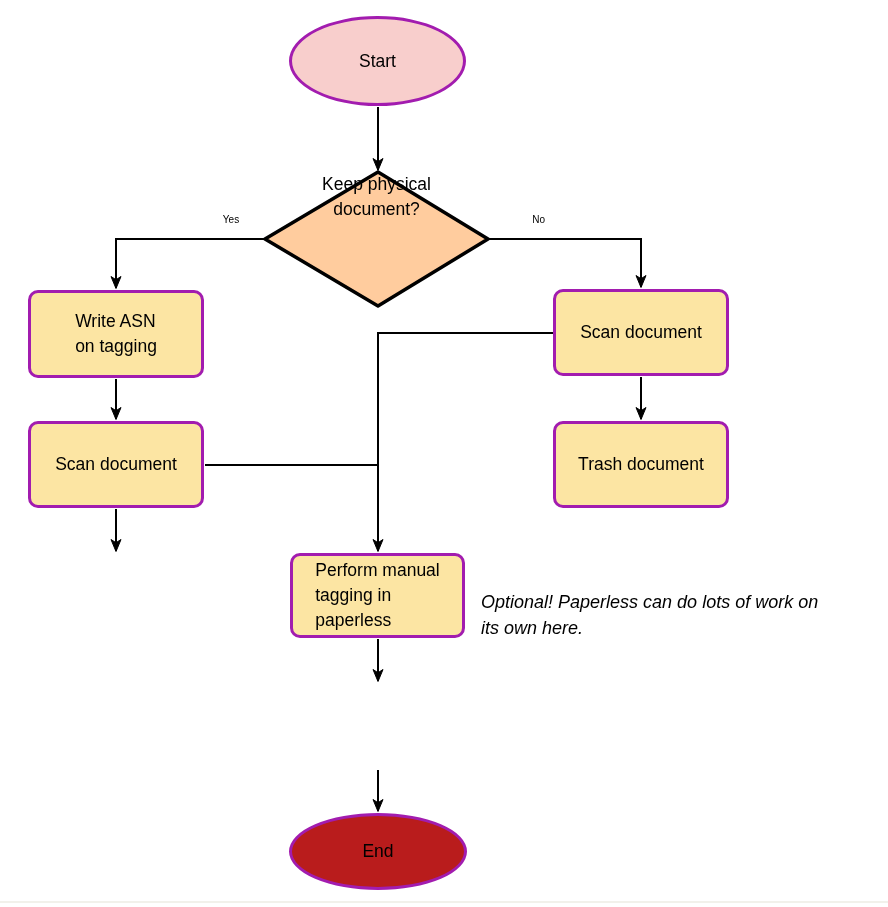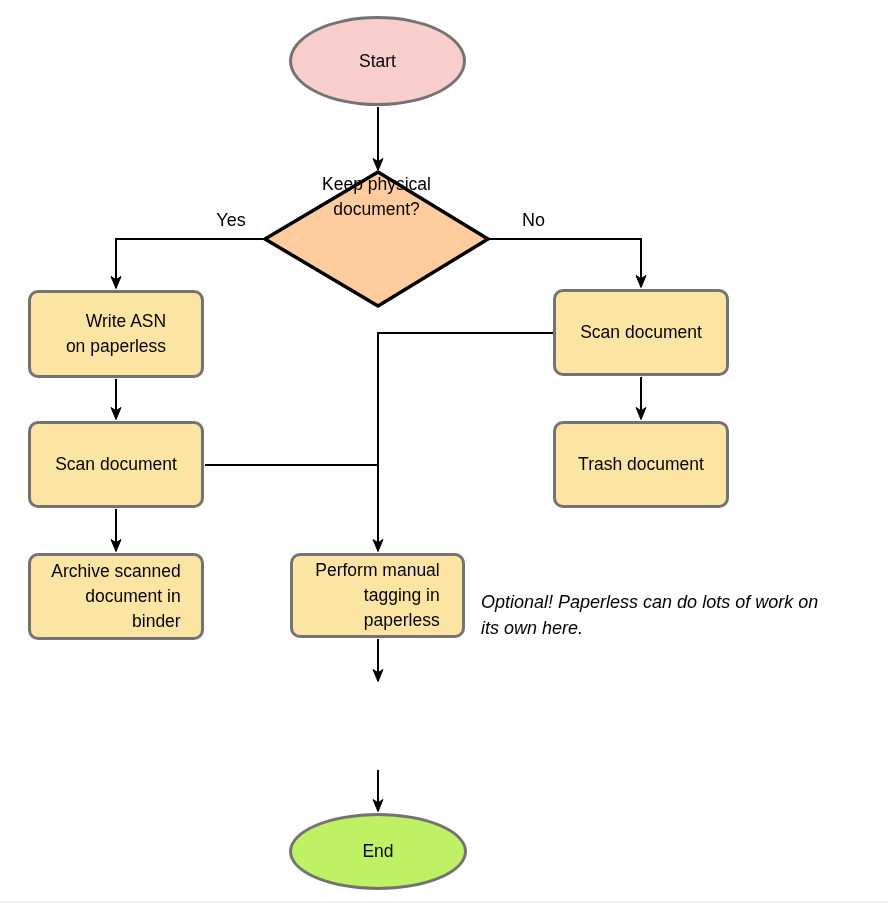--- a/index.html
+++ b/index.html
@@ -27,25 +27,25 @@
     stroke-width: 2;
   }
   .diamond {
     stroke: #000000;
     stroke-width: 3.5;
     stroke-linejoin: round;
   }
   .node {
     position: absolute;
     box-sizing: border-box;
-    border: 3px solid #737373;
+    border: 3px solid #a21caf;
     display: flex;
     align-items: center;
     justify-content: center;
-    text-align: right;
+    text-align: left;
   }
   .process {
     border-radius: 10px;
   }
   .terminator {
     border-radius: 50%;
   }
   .lbl {
     display: block;
     white-space: pre-line;
@@ -53,21 +53,21 @@
     line-height: 25px;
   }
   .decision-label {
     position: absolute;
     display: flex;
     justify-content: center;
     text-align: center;
   }
   .edge-label {
     position: absolute;
-    font-size: 18px;
+    font-size: 10px;
     line-height: 18px;
     text-align: center;
     background: #ffffff;
     padding: 0 2px;
   }
   .annotation {
     position: absolute;
     font-style: italic;
     font-size: 18px;
     line-height: 26px;
@@ -116,49 +116,44 @@
     <span class="lbl">Keep physical
 document?</span>
   </div>
 
   <div class="edge-label" style="left:207px; top:211px; width:44px;">Yes</div>
 
   <div class="edge-label" style="left:499px; top:211px; width:44px;text-align:right;">No</div>
 
   <div class="node process" style="left: 28px; top: 290px; width: 176px; height: 88px; background-color: rgb(252, 229, 163);">
     <span class="lbl">Write ASN
-on paperless</span>
+on tagging</span>
   </div>
 
   <div class="node process" style="left: 28px; top: 421px; width: 176px; height: 87px; background-color: rgb(252, 229, 163);">
     <span class="lbl">Scan document</span>
   </div>
 
-  <div class="node process" style="left: 28px; top: 553px; width: 176px; height: 87px; background-color: rgb(252, 229, 163);">
-    <span class="lbl">Archive scanned
-document in
-binder</span>
-  </div>
 
   <div class="node process" style="left: 553px; top: 289px; width: 176px; height: 87px; background-color: rgb(252, 229, 163);">
     <span class="lbl">Scan document</span>
   </div>
 
   <div class="node process" style="left: 553px; top: 421px; width: 176px; height: 87px; background-color: rgb(252, 229, 163);">
     <span class="lbl">Trash document</span>
   </div>
 
   <div class="node process" style="left: 290px; top: 553px; width: 175px; height: 85px; background-color: rgb(252, 229, 163);">
     <span class="lbl">Perform manual
 tagging in
 paperless</span>
   </div>
 
   <div class="annotation" style="left:481px; top:589px; width:420px;">Optional! Paperless can do lots of work on
 its own here.</div>
 
 
-  <div class="node terminator" style="left: 289px; top: 813px; width: 178px; height: 77px; background-color: #bef264;">
+  <div class="node terminator" style="left: 289px; top: 813px; width: 178px; height: 77px; background-color: #b91c1c;">
     <span class="lbl">End</span>
   </div>
 
   <div class="bottom-divider"></div>
 </div>
 
 </body></html>

